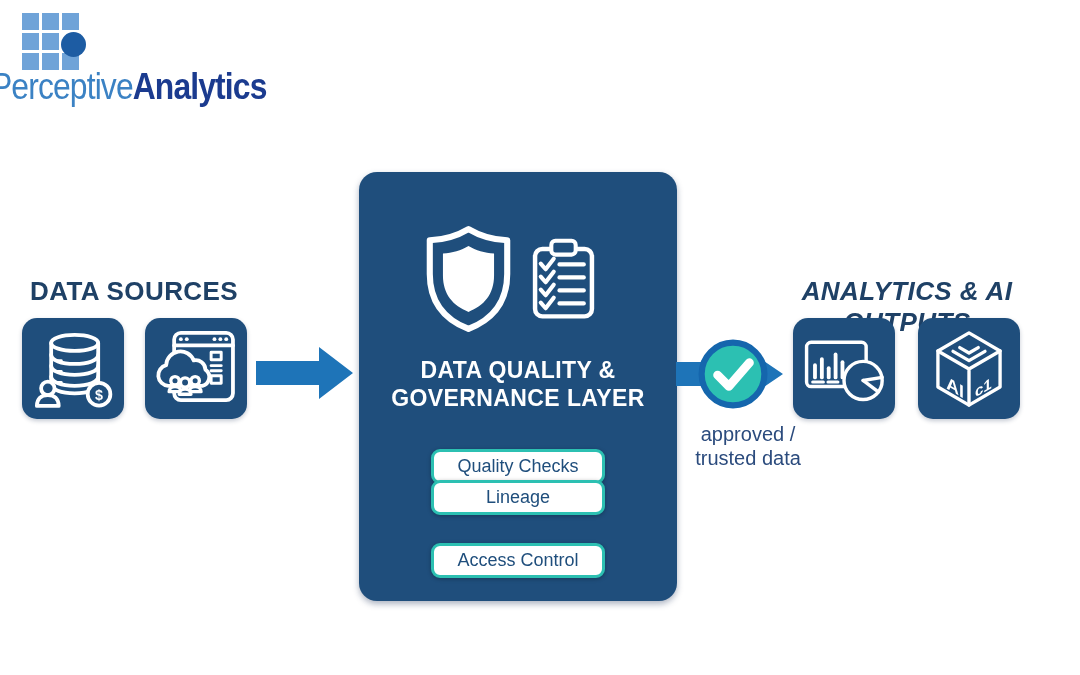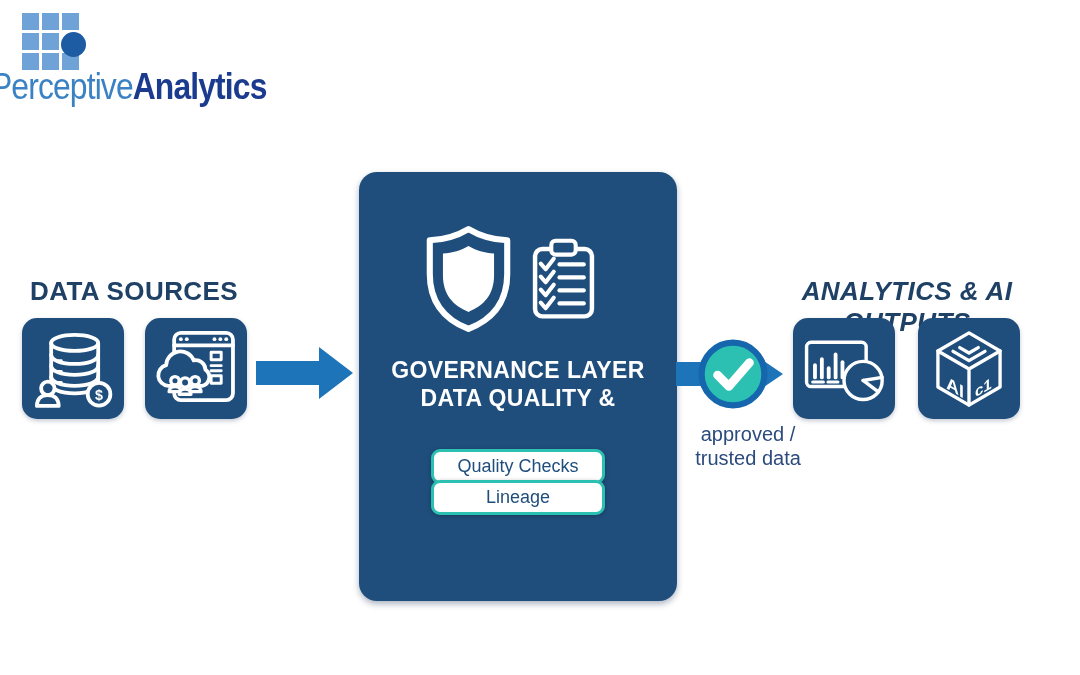--- a/index.html
+++ b/index.html
@@ -170,25 +170,26 @@
           <line x1="35" y1="32" x2="65" y2="32"></line>
         <polyline points="12,47 18,54 28,41"></polyline>
           <line x1="35" y1="48" x2="65" y2="48"></line>
         <polyline points="12,63 18,70 28,57"></polyline>
           <line x1="35" y1="64" x2="65" y2="64"></line>
         <polyline points="12,79 18,86 28,73"></polyline>
           <line x1="35" y1="80" x2="65" y2="80"></line>
       </g>
     </svg>
     <div class="panel-title">
+      <div>DATA QUALITY &amp;</div>
       <div>GOVERNANCE LAYER</div>
-      <div>DATA QUALITY &amp;</div>
     </div>
     <div class="pill pill1">Quality Checks</div>
     <div class="pill pill2">Lineage</div>
+    <div class="pill pill3">Access Control</div>
   </div>
 
   <svg class="arrow connector" width="108" height="56" viewBox="0 0 108 56" aria-hidden="true">
     <polygon points="0,16 70,16 70,3 107,28 70,53 70,40 0,40"></polygon>
   </svg>
   <svg class="check-badge" viewBox="0 0 70 70" aria-hidden="true">
     <circle cx="35" cy="35" r="30.5" stroke-width="6"></circle>
     <path class="s" stroke-width="8.5" d="M20 36 L31 47 L51 24"></path>
   </svg>
   <div class="flow-caption">

